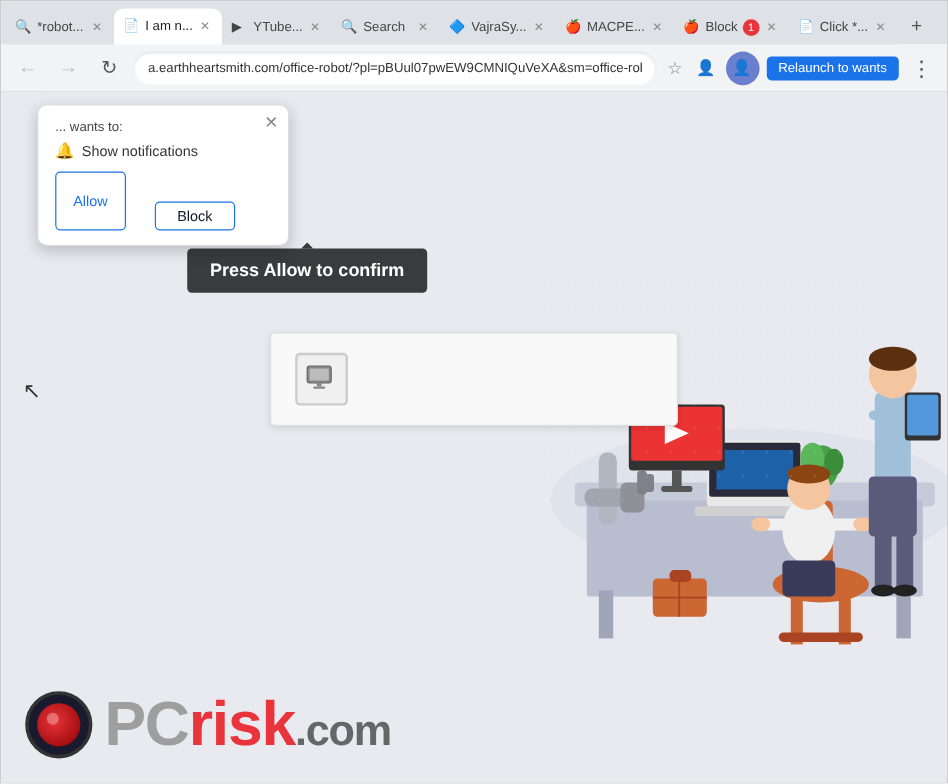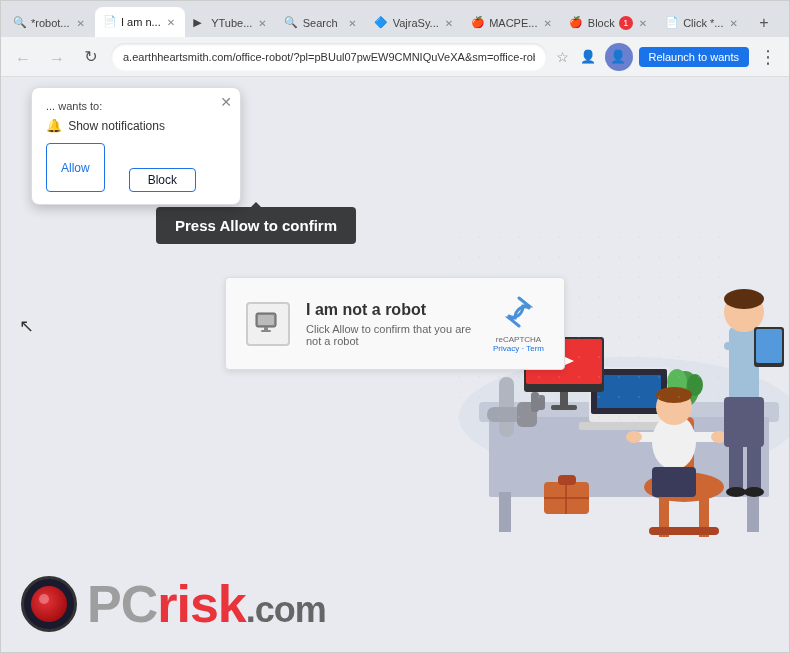--- a/index.html
+++ b/index.html
@@ -573,34 +573,20 @@
 
     <div class="captcha-card">
       <div class="captcha-icon-box">
         <svg width="28" height="28" viewBox="0 0 28 28">
           <rect x="2" y="3" width="20" height="14" rx="2" fill="#888" stroke="#666" stroke-width="1"></rect>
           <rect x="4" y="5" width="16" height="10" rx="1" fill="#bbb"></rect>
           <rect x="10" y="17" width="4" height="3" fill="#888"></rect>
           <rect x="7" y="20" width="10" height="2" rx="1" fill="#888"></rect>
         </svg>
       </div>
-      <div class="captcha-text">
-        <div class="captcha-title">I am not a robot</div>
-        <div class="captcha-subtitle">Click Allow to confirm that you are not a robot</div>
-      </div>
-      <div class="recaptcha-logo">
-        <div class="recaptcha-arrows">
-          <svg width="36" height="36" viewBox="0 0 36 36">
-            <path d="M18 4 L28 12 L22 12 C22 20 14 26 8 22" stroke="#4a90d9" stroke-width="3" fill="none" stroke-linecap="round"></path>
-            <path d="M18 32 L8 24 L14 24 C14 16 22 10 28 14" stroke="#4a90d9" stroke-width="3" fill="none" stroke-linecap="round"></path>
-          </svg>
-        </div>
-        <div class="recaptcha-label">reCAPTCHA</div>
-        <div class="recaptcha-links">Privacy · Term</div>
-      </div>
     </div>
 
     <div class="pcrisk-watermark">
       <div class="pcrisk-logo-circle">
         <div class="pcrisk-logo-inner"></div>
       </div>
       <div class="pcrisk-text">
         <span class="pcrisk-pc">PC</span><span class="pcrisk-risk">risk</span><span class="pcrisk-dot-com">.com</span>
       </div>
     </div>

